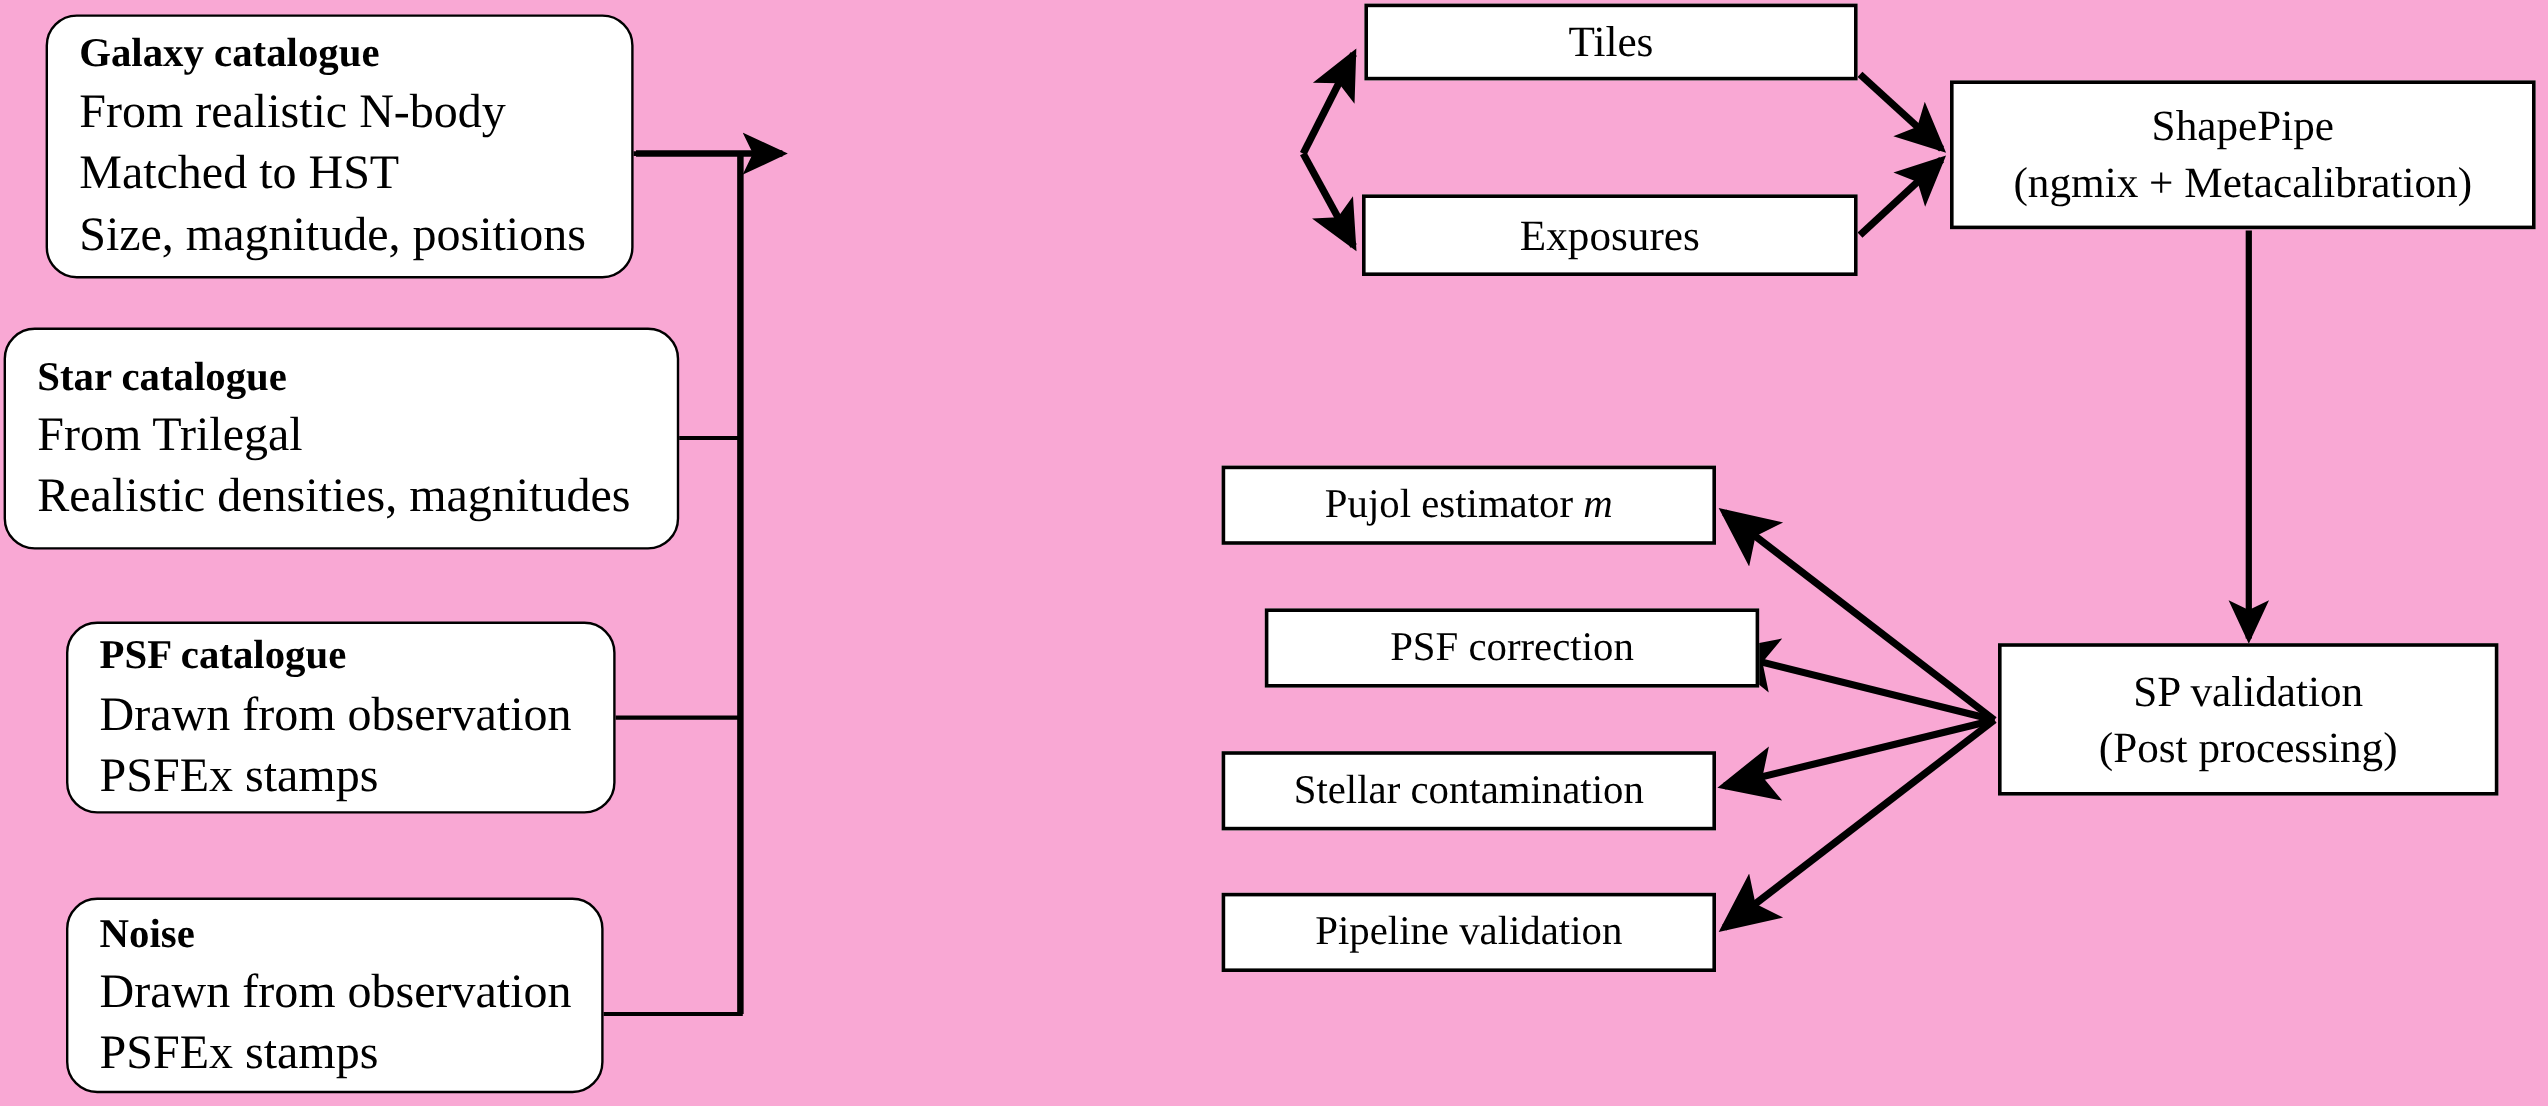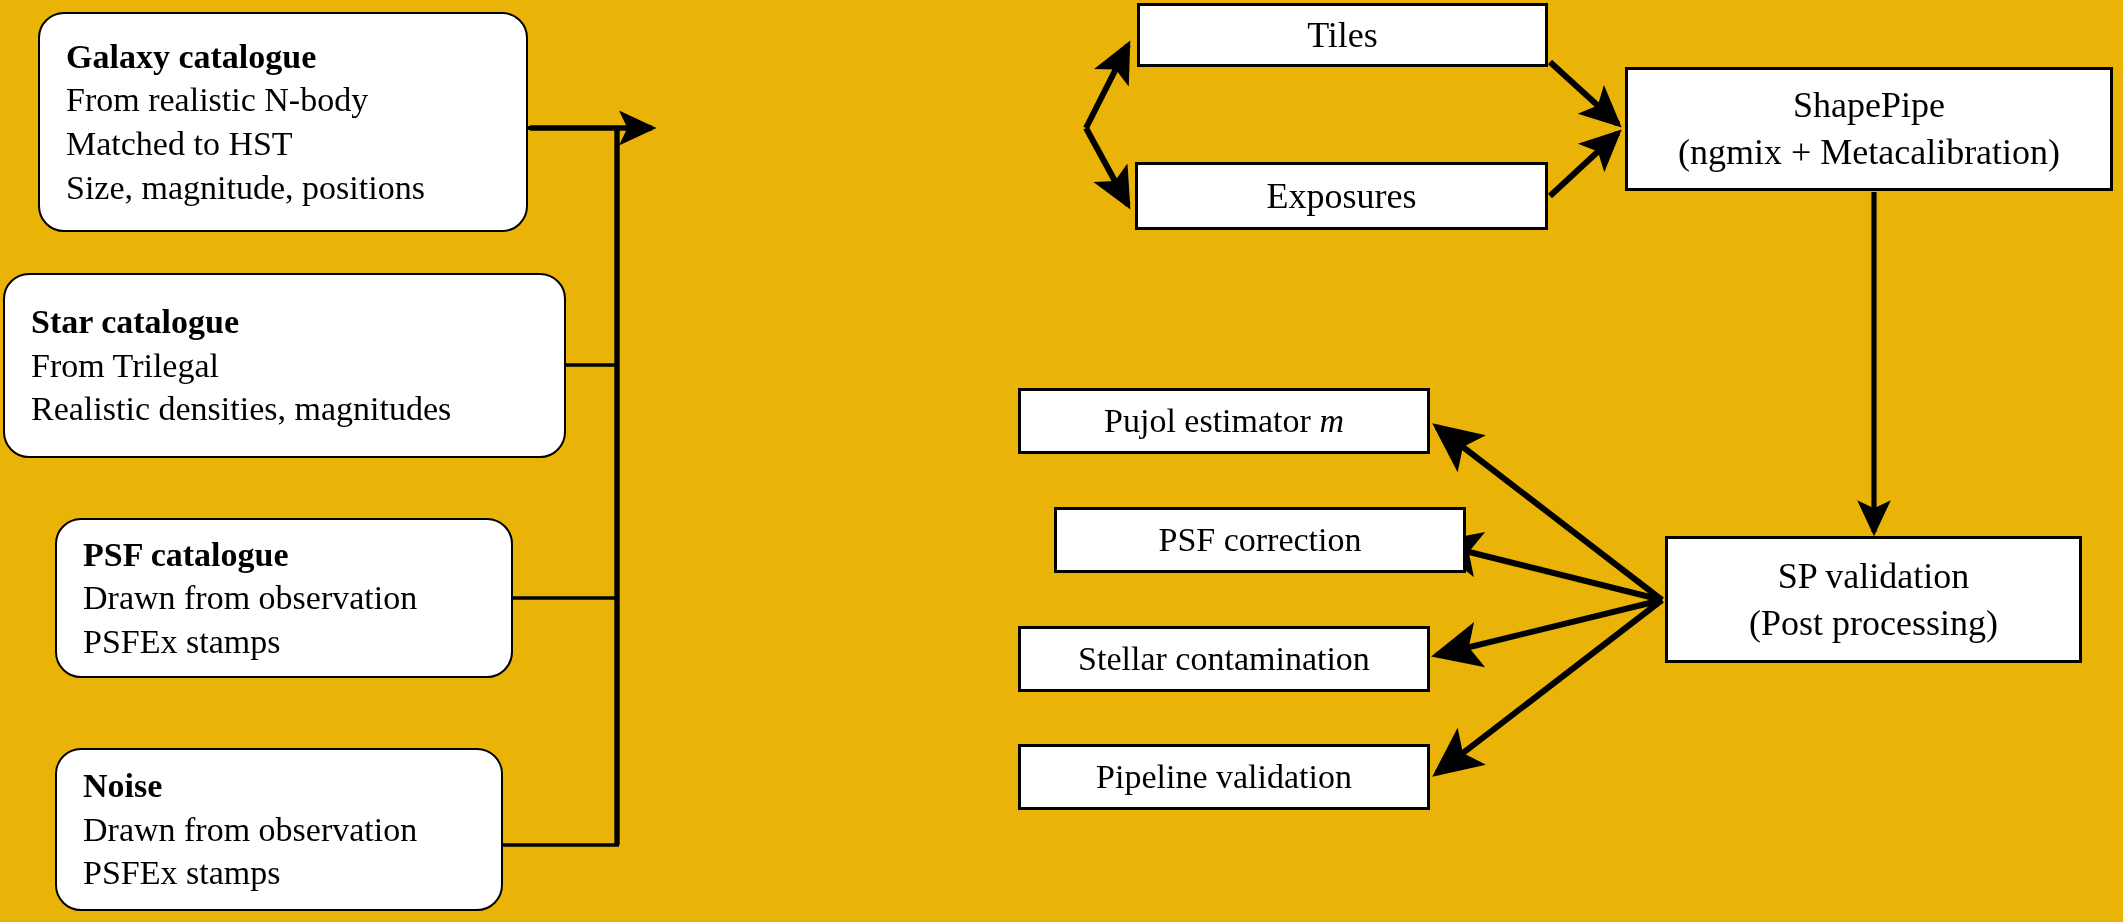--- a/index.html
+++ b/index.html
@@ -4,21 +4,21 @@
 <style>
   html, body {
     margin: 0;
     padding: 0;
     background: #ffffff;
   }
   #canvas {
     position: relative;
     width: 2123px;
     height: 922px;
-    background: #eab308;
+    background: #f9a8d4;
     overflow: hidden;
     font-family: "Liberation Serif", "DejaVu Serif", serif;
     color: #000000;
   }
   #wiring {
     position: absolute;
     left: 0;
     top: 0;
     width: 2123px;
     height: 922px;
@@ -42,21 +42,21 @@
   .node.plain {
     align-items: center;
   }
   .ttl {
     font-weight: bold;
     font-size: 34px;
     line-height: 1.28;
     white-space: nowrap;
   }
   .ln {
-    font-size: 34px;
+    font-size: 40px;
     line-height: 1.28;
     white-space: nowrap;
   }
   .ctext {
     font-size: 36px;
     line-height: 1.3;
     white-space: nowrap;
   }
   .ctext.small {
     font-size: 34px;

